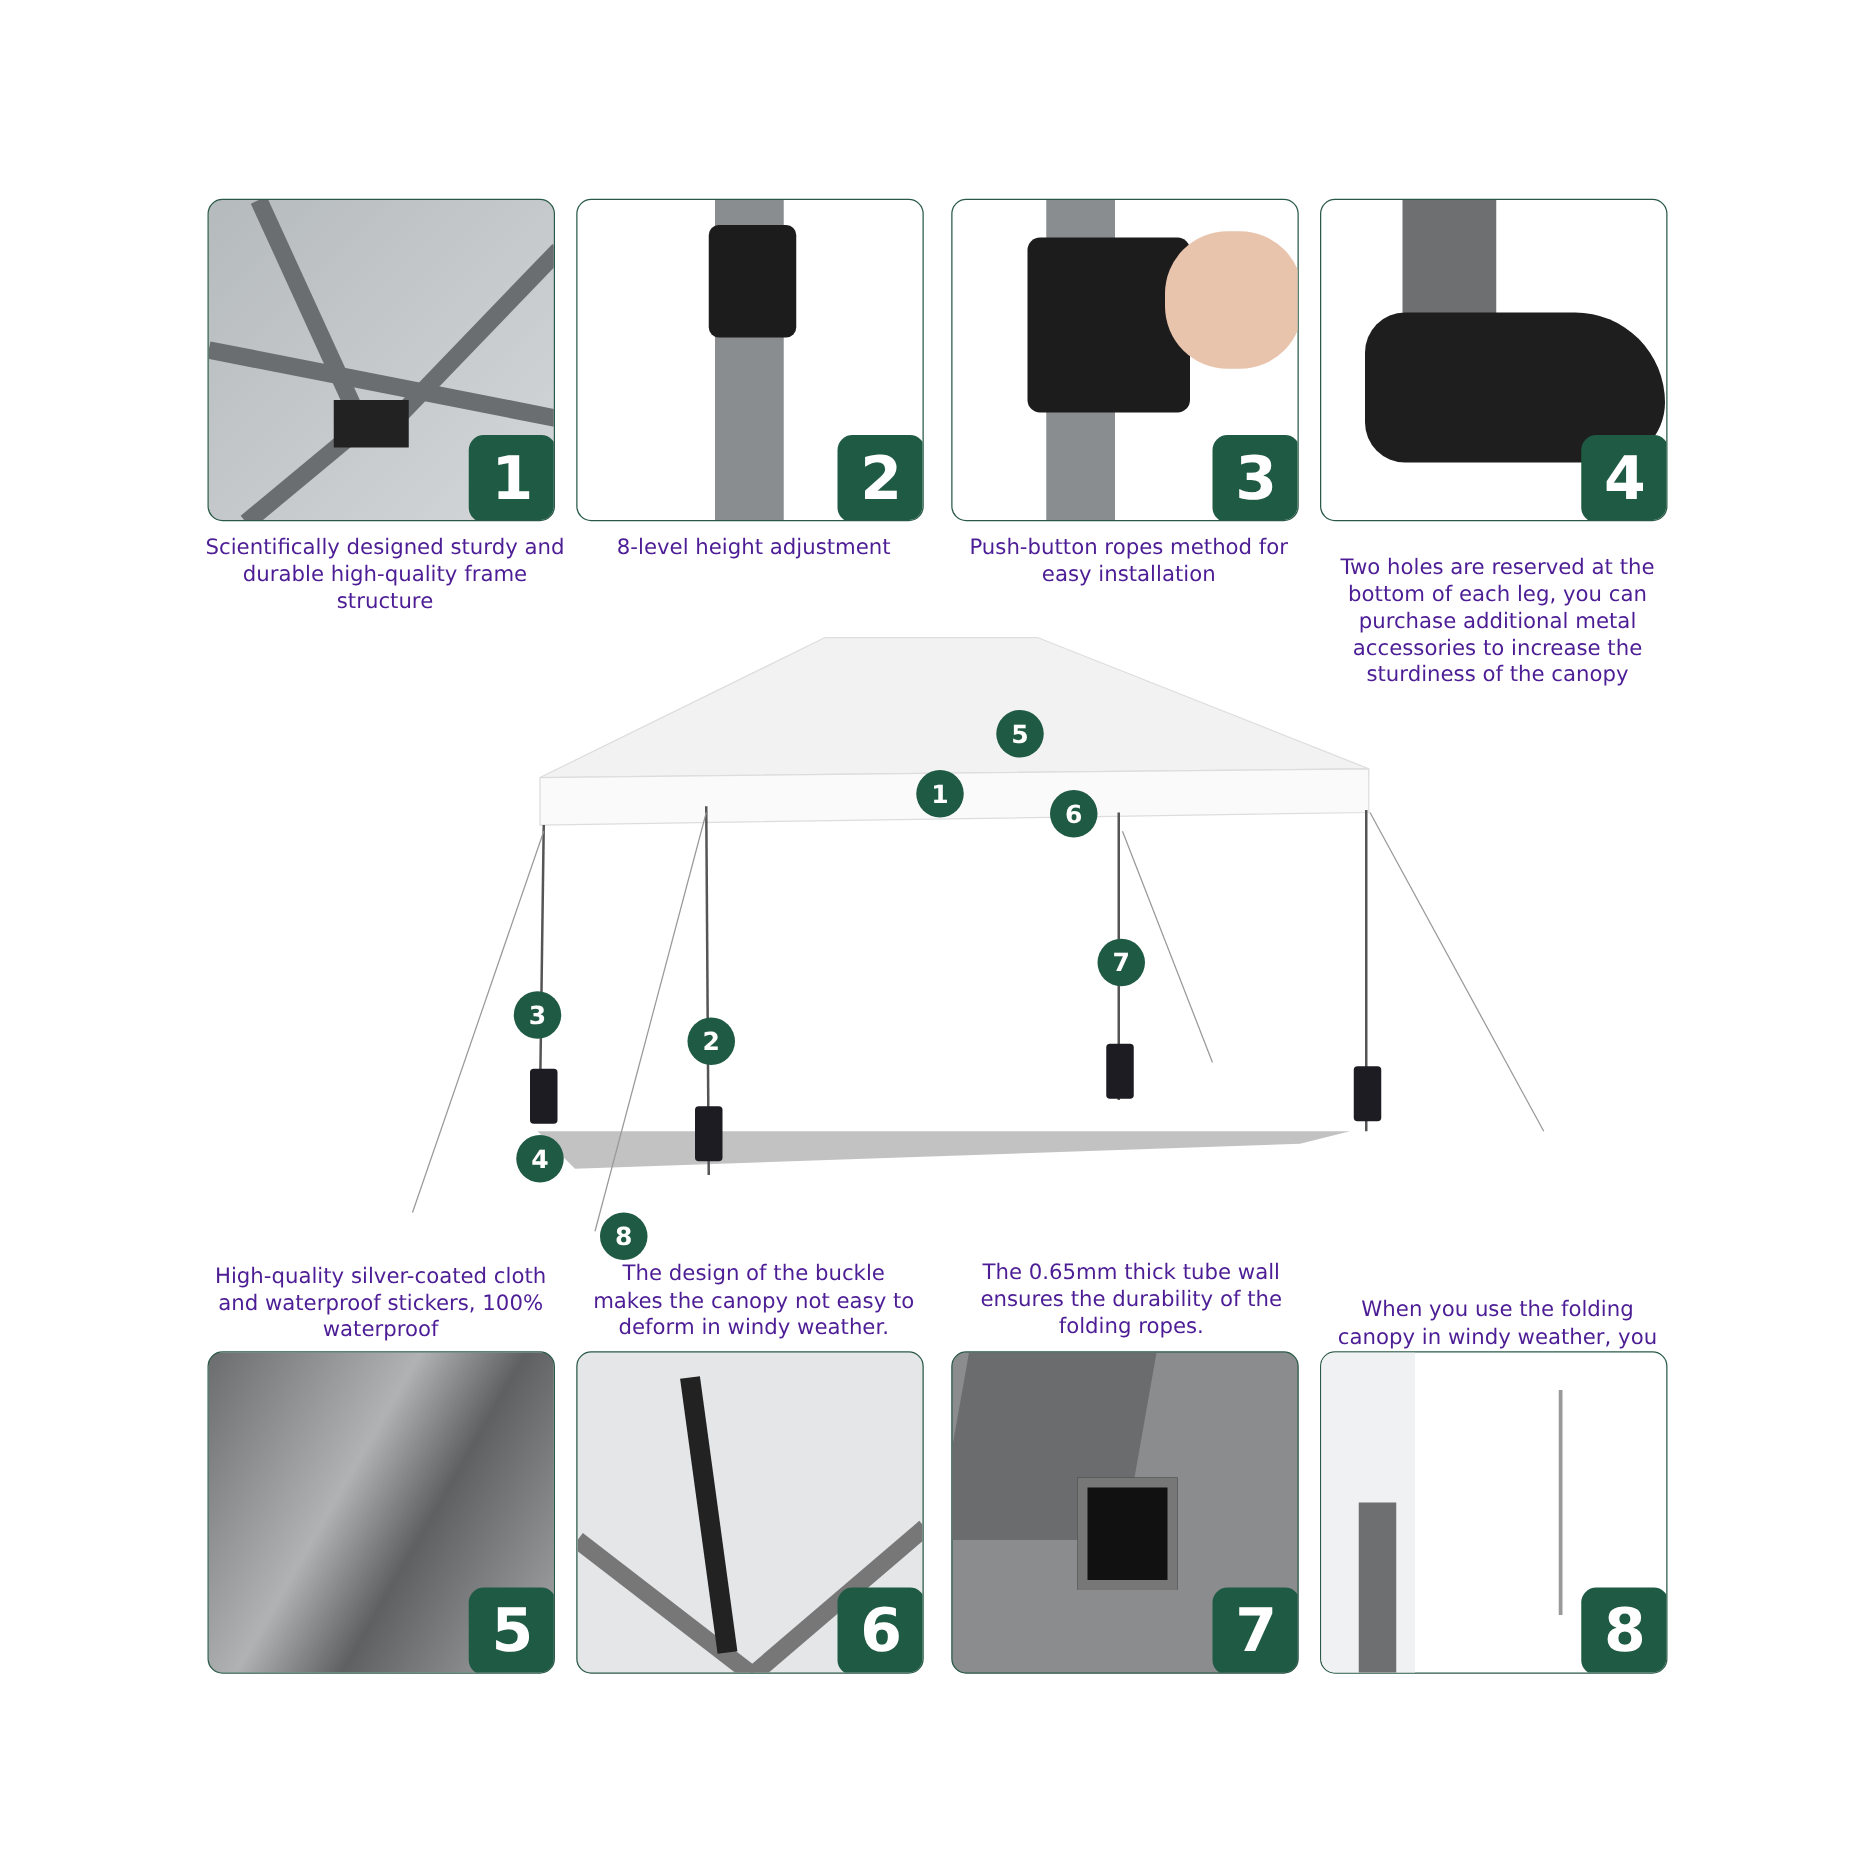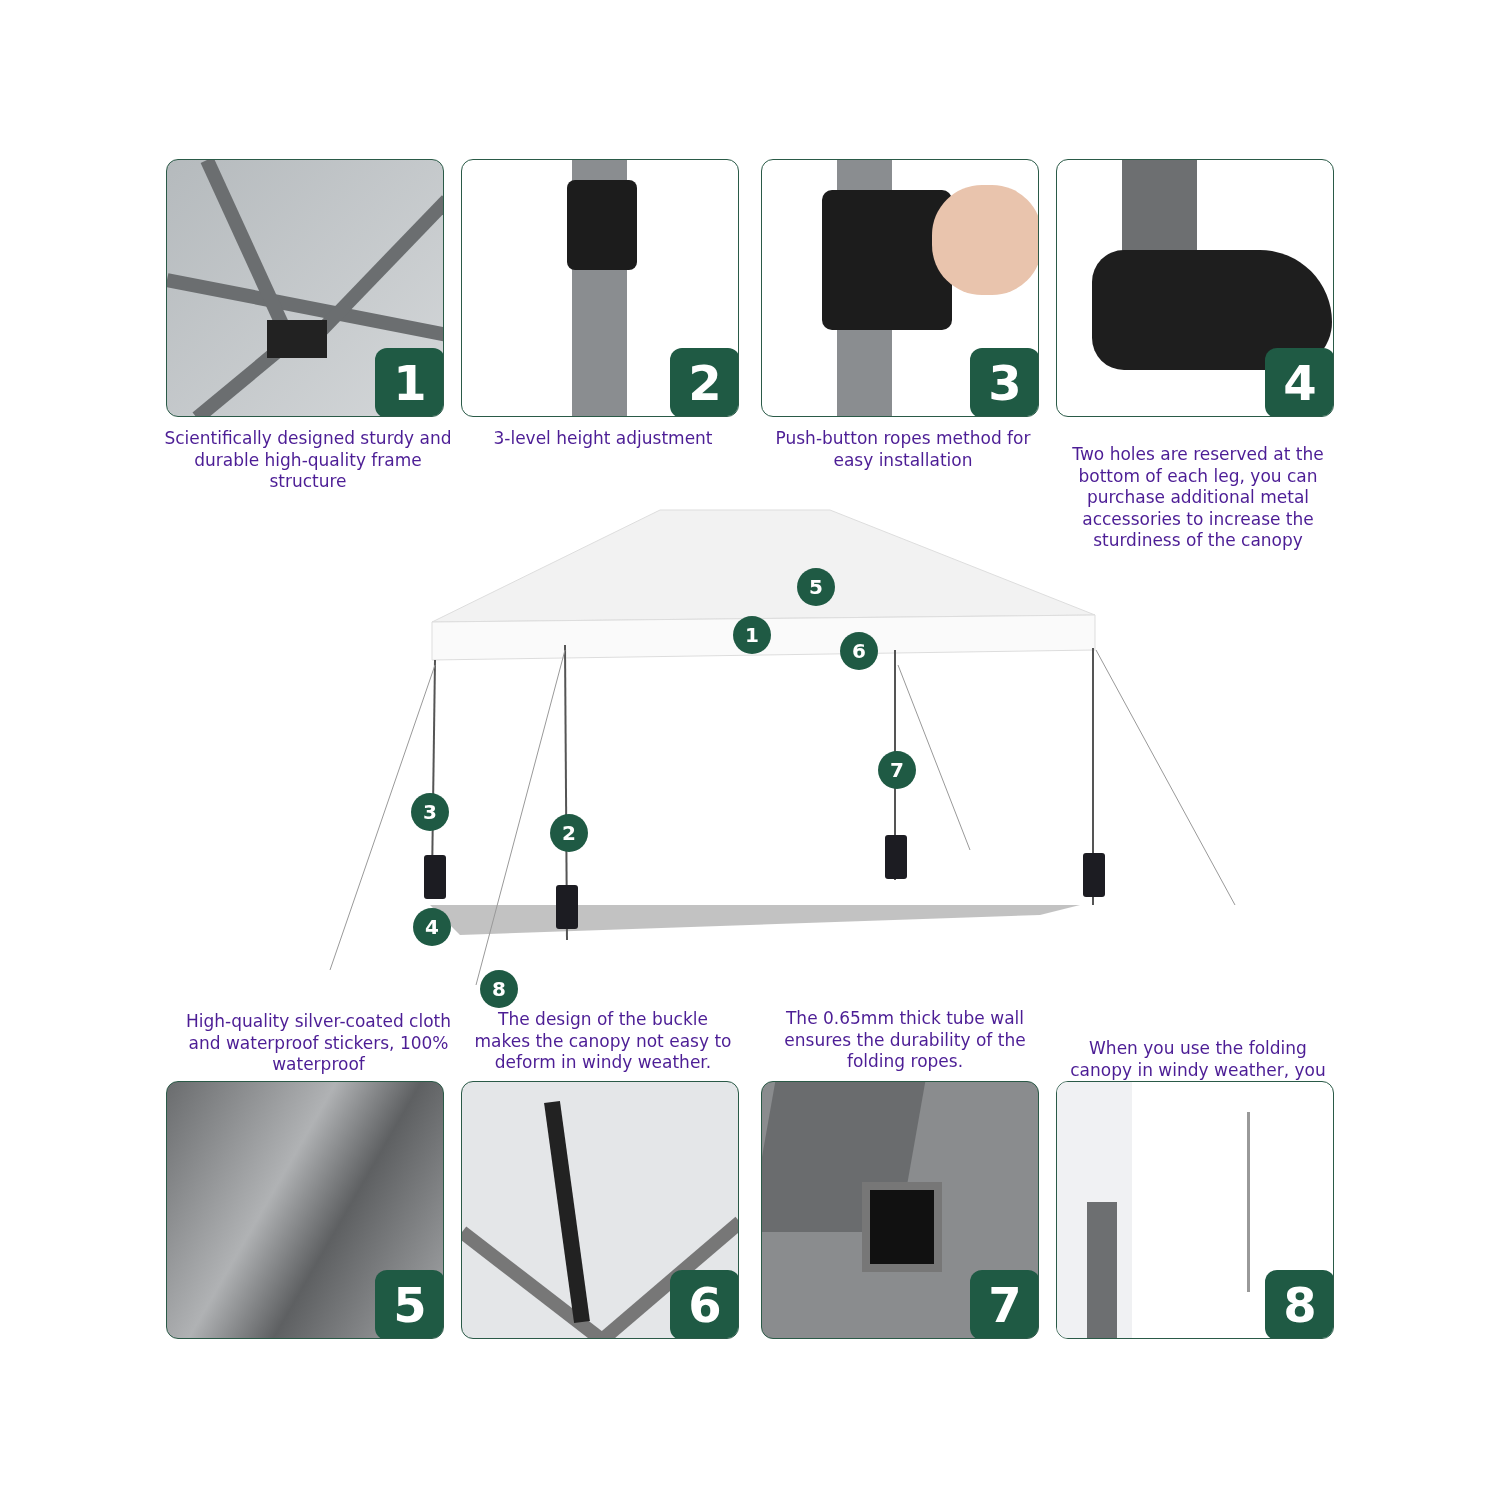--- a/index.html
+++ b/index.html
@@ -37,21 +37,21 @@
  <div style="position:absolute;left:170px;top:25px;width:110px;height:110px;background:#e9c4ad;border-radius:50px"></div>
  <div class="badge">3</div>
 </div>
 <div class="panel" style="left:1056px;top:159px;background:#fff">
  <div class="pole" style="left:65px;top:0;width:75px;height:150px;background:#6d6f71"></div>
  <div style="position:absolute;left:35px;top:90px;width:240px;height:120px;background:#1e1e1e;border-radius:40px 90px 60px 40px"></div>
  <div class="badge">4</div>
 </div>
 
 <div class="cap" style="left:158px;top:428px;width:300px">Scientifically designed sturdy and durable high-quality frame structure</div>
-<div class="cap" style="left:453px;top:428px">3-level height adjustment</div>
+<div class="cap" style="left:453px;top:428px">8-level height adjustment</div>
 <div class="cap" style="left:763px;top:428px;width:280px">Push-button ropes method for easy installation</div>
 <div class="cap" style="left:1058px;top:444px;width:280px">Two holes are reserved at the bottom of each leg, you can purchase additional metal accessories to increase the sturdiness of the canopy</div>
 
 <div style="position:absolute;left:0;top:0;width:1500px;height:1000px">
  <svg width="1500" height="1000" style="position:absolute;left:0;top:0">
   <polygon points="430,905 1080,905 1040,915 460,935" fill="#9a9a9a" opacity="0.6"></polygon>
   <polygon points="660,510 830,510 1095,615 432,622" fill="#f2f2f2" stroke="#ddd"></polygon>
   <polygon points="432,622 1095,615 1095,650 432,660" fill="#fafafa" stroke="#ddd"></polygon>
   <g stroke="#555" stroke-width="2">
         <line x1="435" y1="660" x2="432" y2="880"></line>
@@ -73,21 +73,21 @@
  <div class="dot" style="left:797px;top:568px">5</div>
  <div class="dot" style="left:733px;top:616px">1</div>
  <div class="dot" style="left:840px;top:632px">6</div>
  <div class="dot" style="left:878px;top:751px">7</div>
  <div class="dot" style="left:411px;top:793px">3</div>
  <div class="dot" style="left:550px;top:814px">2</div>
  <div class="dot" style="left:413px;top:908px">4</div>
  <div class="dot" style="left:480px;top:970px">8</div>
 </div>
 
-<div class="cap" style="left:176px;top:1011px;width:285px">High-quality silver-coated cloth and waterproof stickers, 100% waterproof</div>
+<div class="cap" style="left:162px;top:1011px;width:285px">High-quality silver-coated cloth and waterproof stickers, 100% waterproof</div>
 <div class="cap" style="left:468px;top:1009px;width:270px">The design of the buckle makes the canopy not easy to deform in windy weather.</div>
 <div class="cap" style="left:770px;top:1008px;width:270px">The 0.65mm thick tube wall ensures the durability of the folding ropes.</div>
 <div class="cap" style="left:1058px;top:1038px;width:280px">When you use the folding canopy in windy weather, you can use ropes and stakes to secure the canopy.</div>
 
 <div class="panel" style="left:166px;top:1081px;background:linear-gradient(120deg,#6a6c6e,#b0b2b4 40%,#5e6062 60%,#a6a8aa)">
  <div class="badge">5</div>
 </div>
 <div class="panel" style="left:461px;top:1081px;background:#e4e6e8">
  <svg width="278" height="258">
       <g stroke="#777" stroke-width="14">

